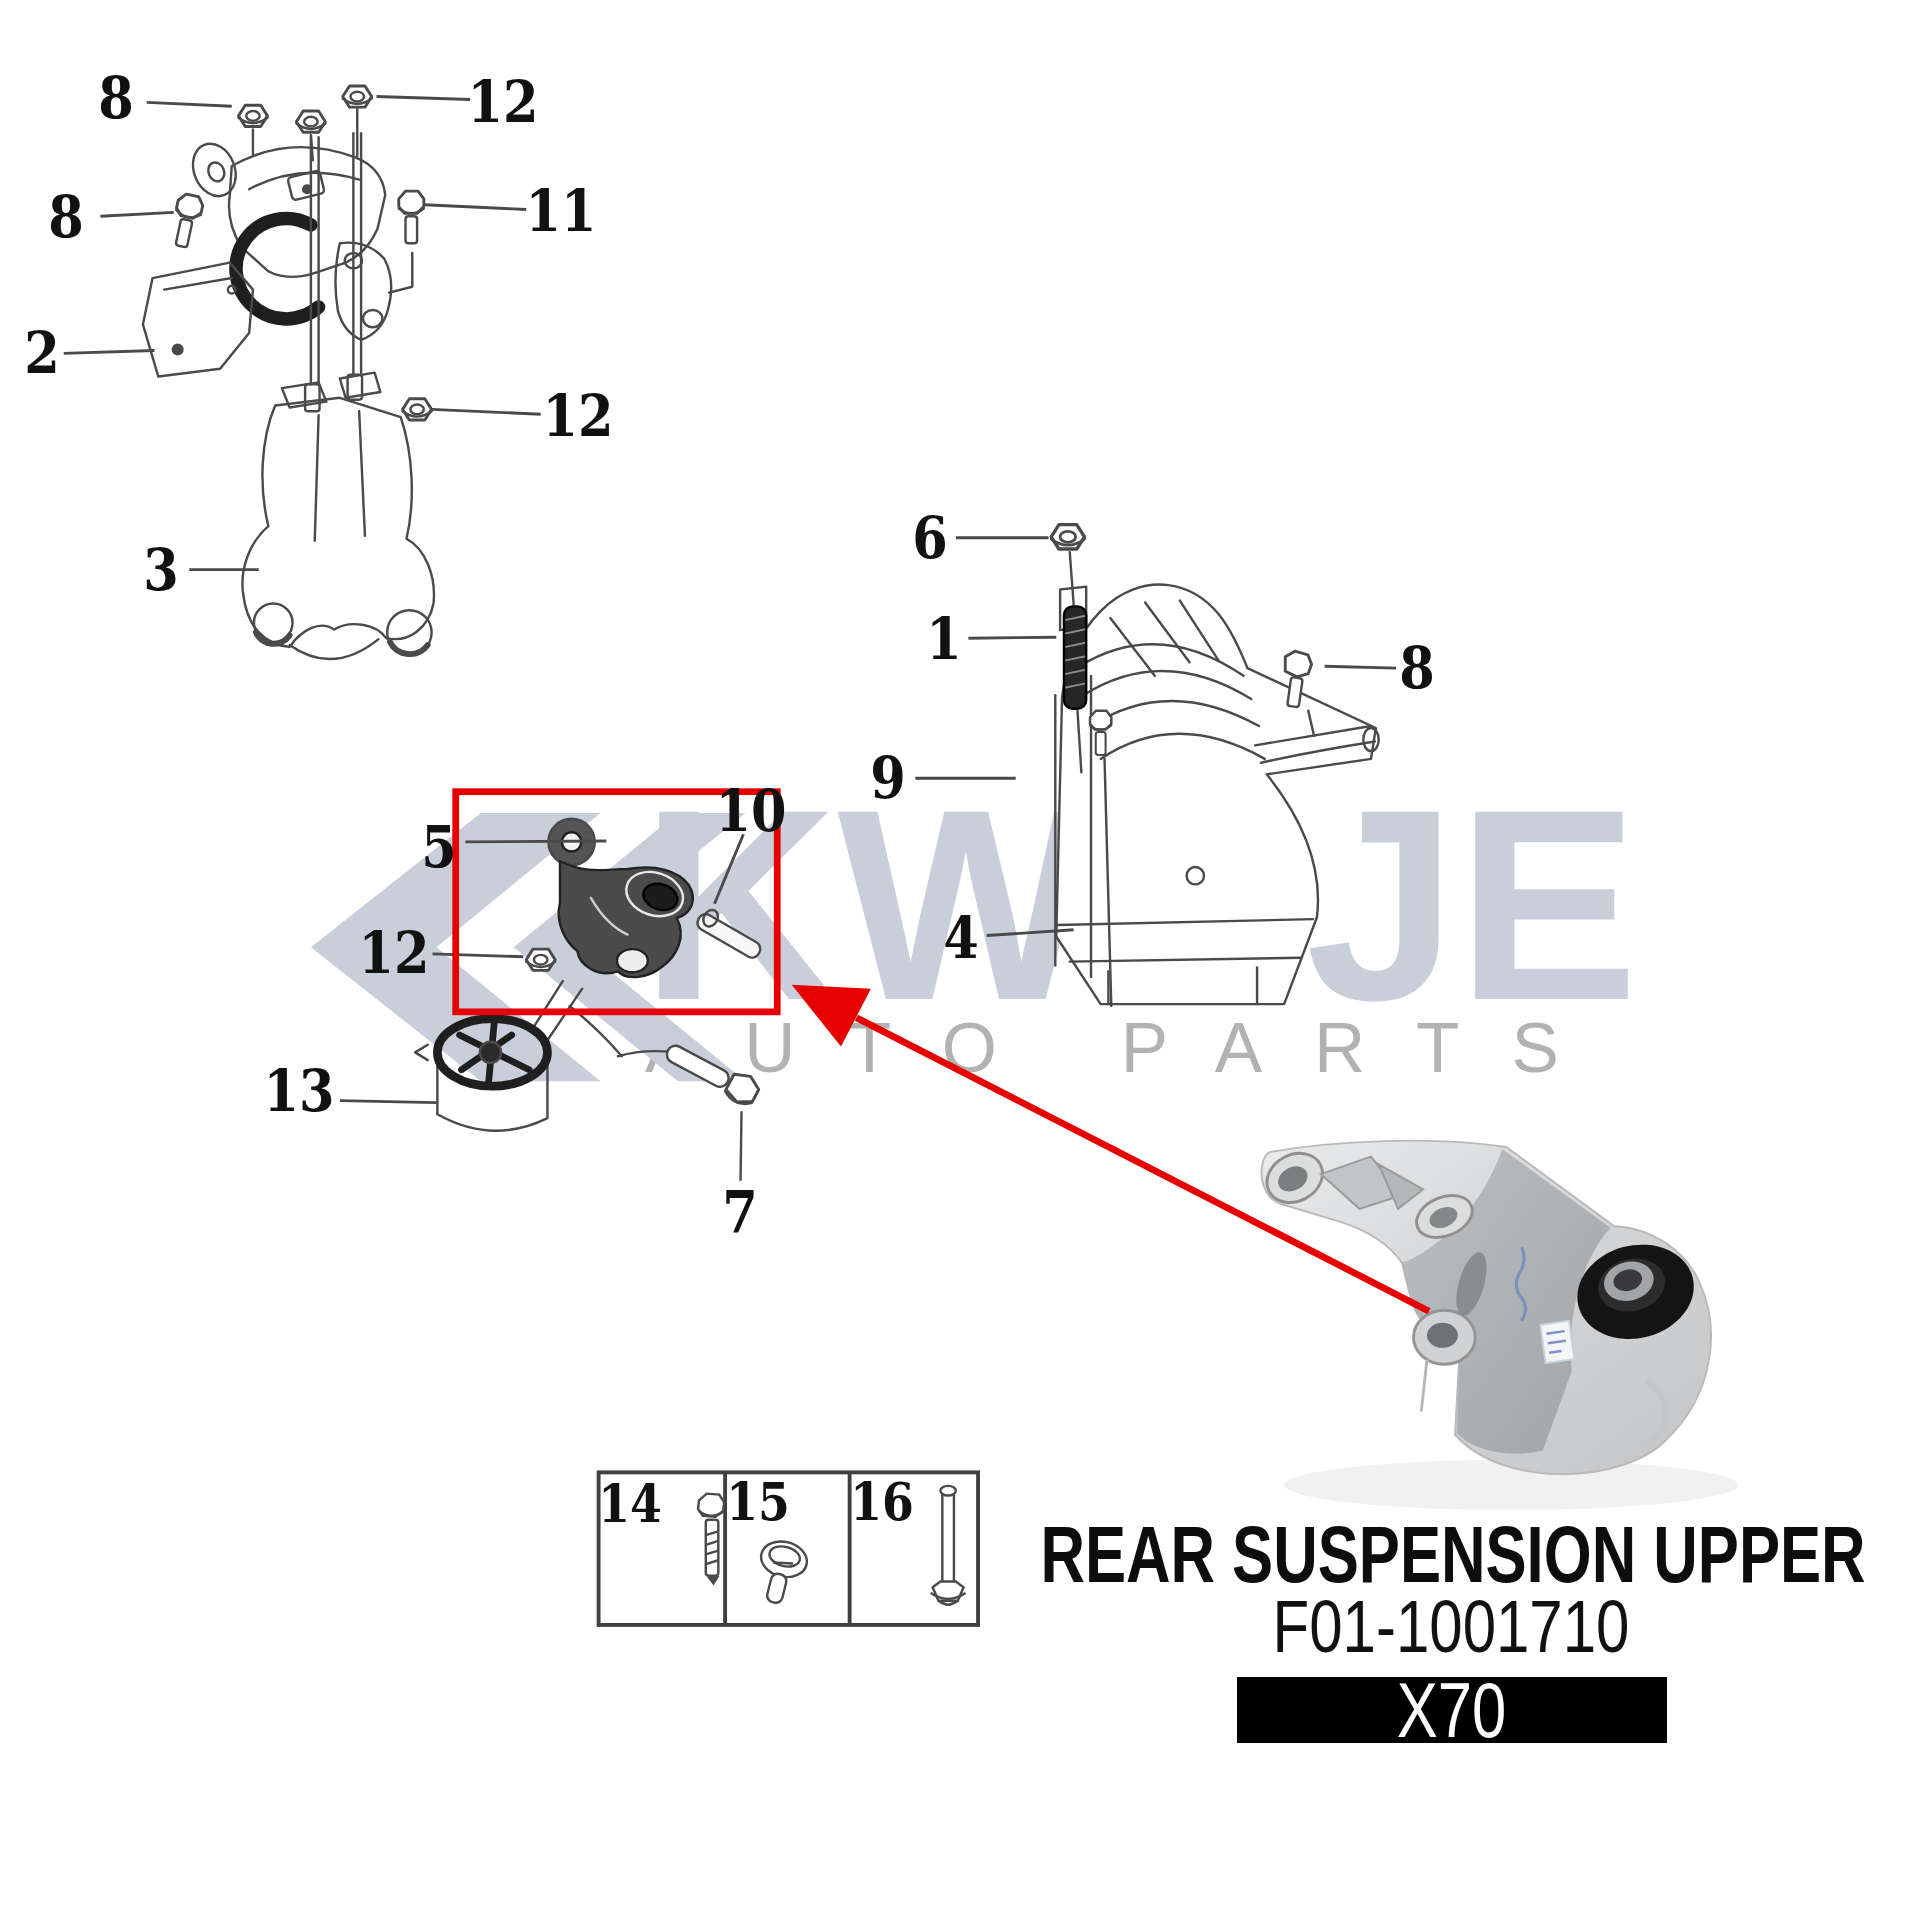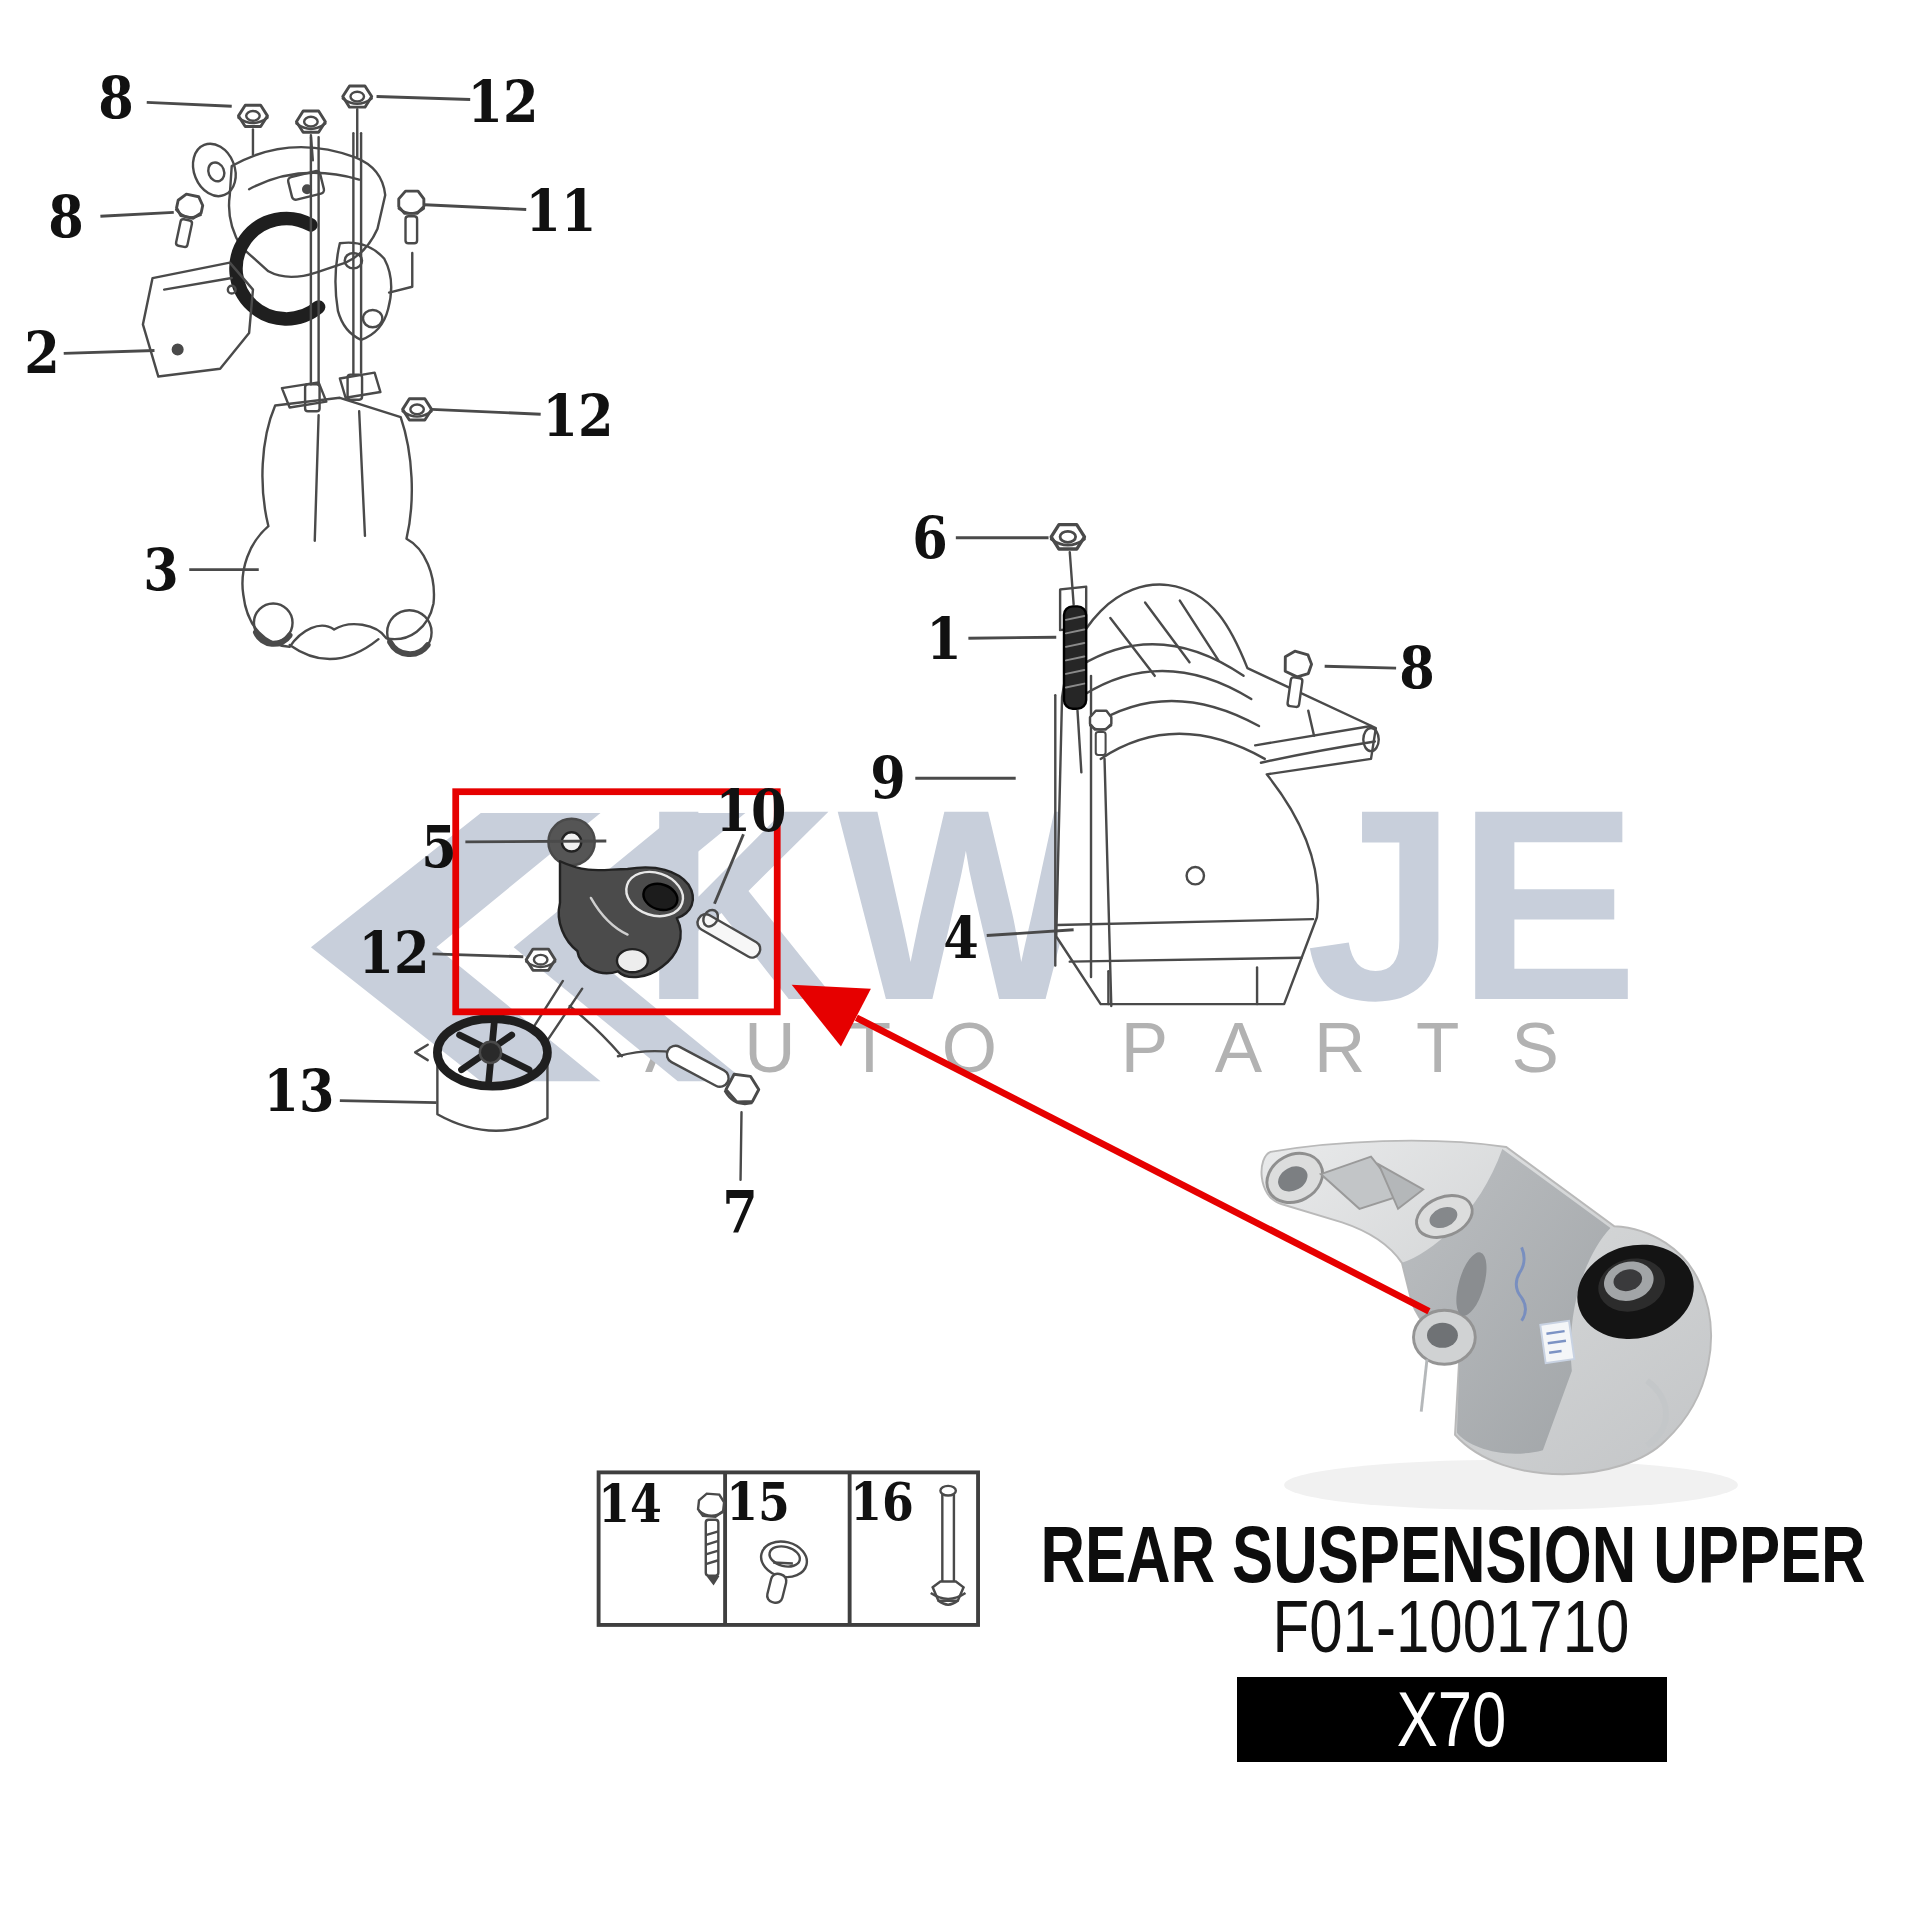--- a/index.html
+++ b/index.html
@@ -13,21 +13,21 @@
           letter-spacing:52px;white-space:nowrap;z-index:1;}
   
   .callout{position:absolute;font-family:"DejaVu Serif","Liberation Serif",serif;font-weight:700;
            font-size:58px;color:#111;line-height:1;transform:translate(-50%,-50%) scaleX(.88);
            white-space:nowrap;z-index:5;}
   
   .cap-title{position:absolute;left:1453px;top:1514px;font-size:79px;font-weight:700;color:#0d0d0d;
              line-height:81px;white-space:nowrap;transform:translateX(-50%) scaleX(.78);z-index:6;}
   .cap-pn{position:absolute;left:1451px;top:1588px;font-size:75px;font-weight:400;color:#111;
           line-height:77px;white-space:nowrap;transform:translateX(-50%) scaleX(.80);z-index:6;}
-  .cap-badge{position:absolute;left:1237px;top:1677px;width:430px;height:85px;display:flex;
+  .cap-badge{position:absolute;left:1237px;top:1677px;width:430px;height:66px;display:flex;
              align-items:center;justify-content:center;z-index:6;}
   .cap-badge span{font-size:77px;line-height:1;transform:scaleX(.80);}
   svg{display:block;}
 </style>
 </head>
 <body>
 
 <div id="stage">
 
   <div class="wm-brand" style="color:#c8cfdb;">KWOJE</div>

